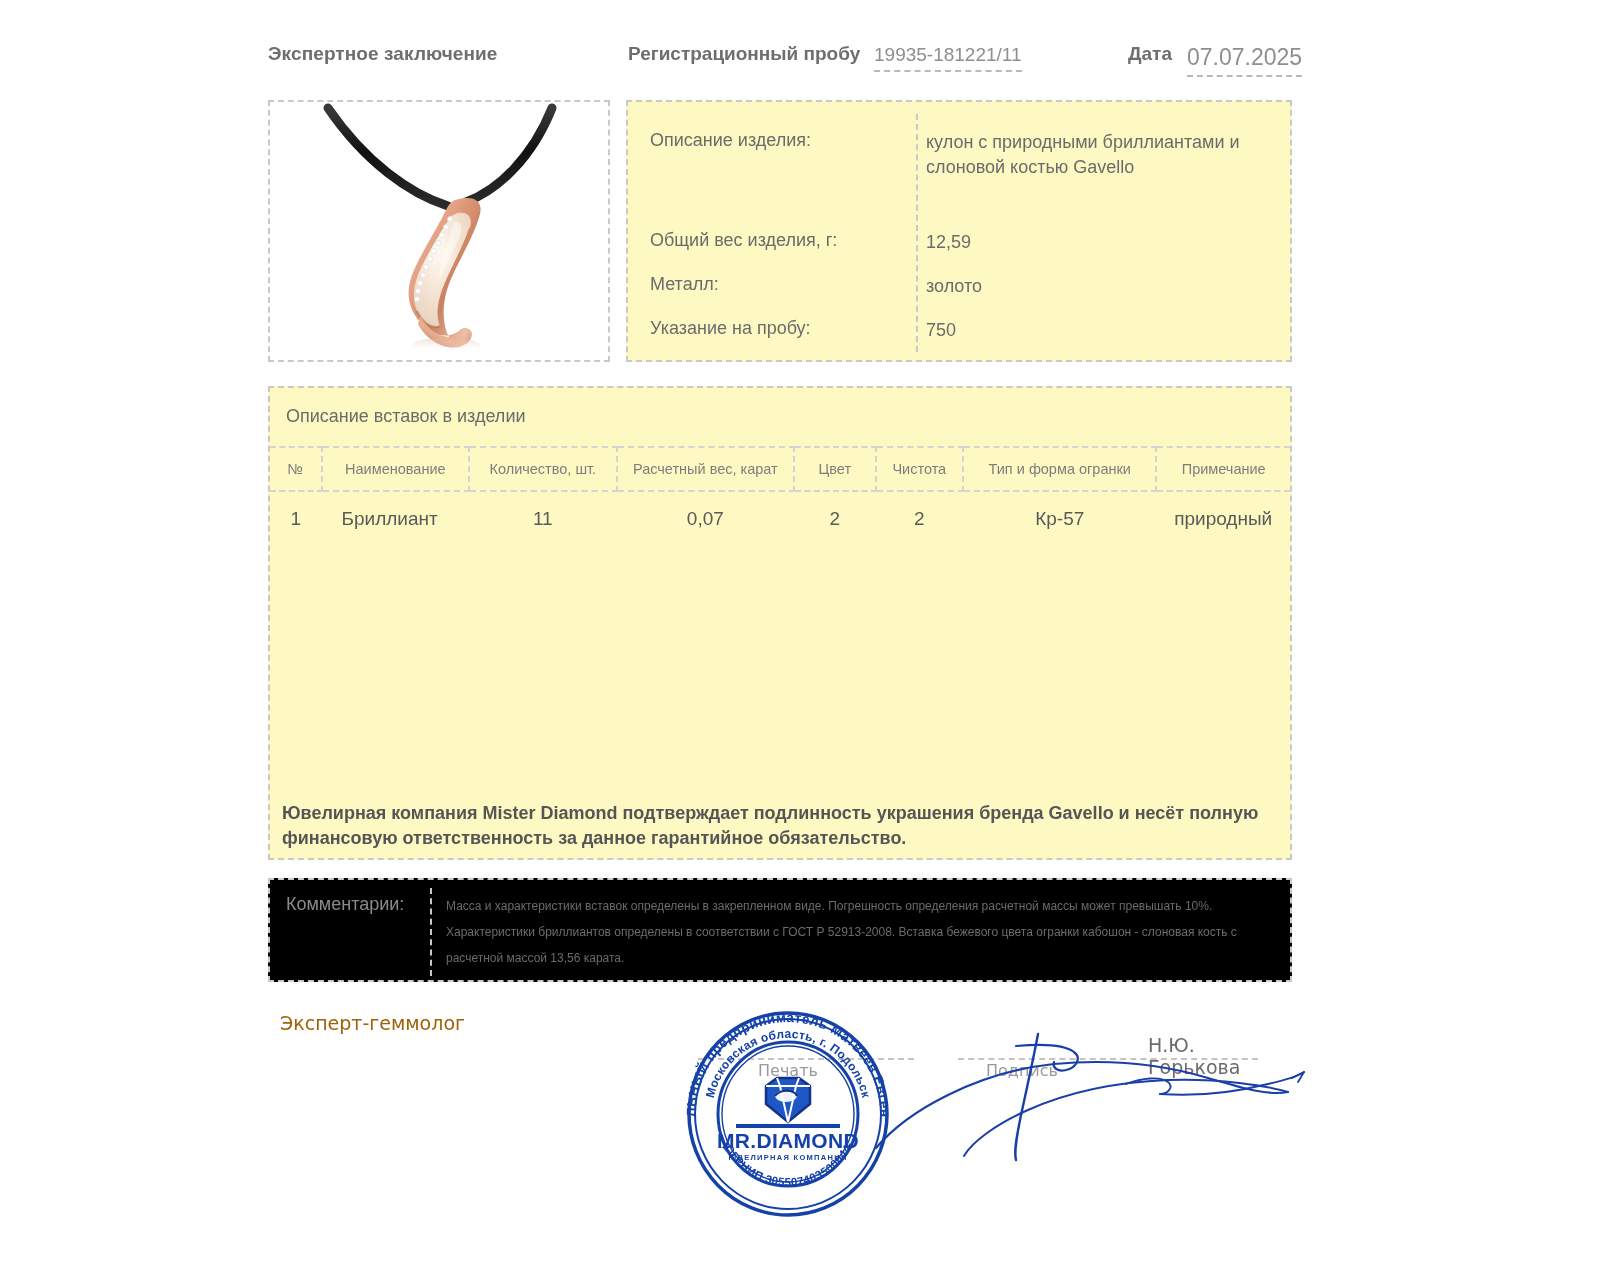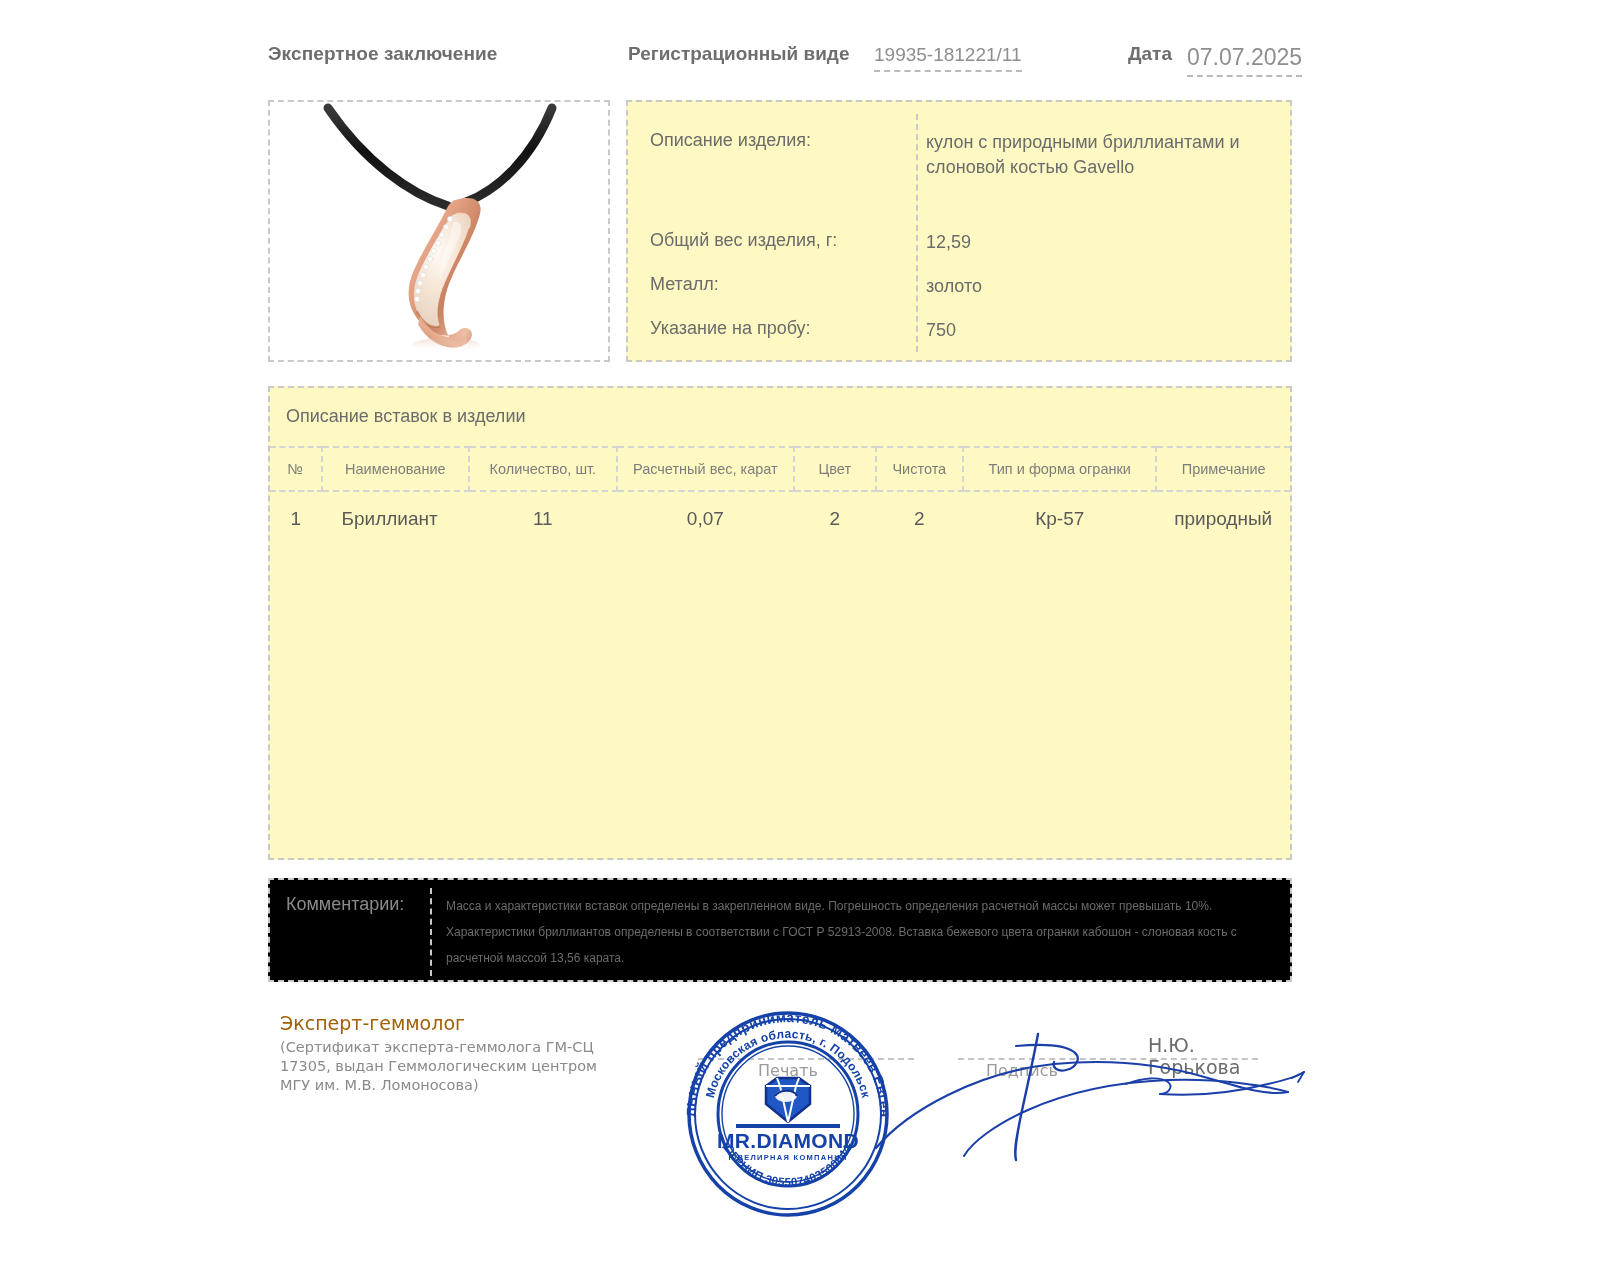--- a/index.html
+++ b/index.html
@@ -163,21 +163,21 @@
   .stamp { position:absolute; left:400px; top:-4px; width:240px; height:230px; }
   .signature { position:absolute; left:600px; top:0px; width:440px; height:200px; }
 </style>
 </head>
 <body>
 
 <div class="page">
 
   <div class="header">
     <div class="hdr-title">Экспертное заключение</div>
-    <div class="hdr-reg-label">Регистрационный виде</div>
+    <div class="hdr-reg-label">Регистрационный пробу</div>
     <div class="hdr-reg-value">19935-181221/11</div>
     <div class="hdr-date-label">Дата</div>
     <div class="hdr-date-value">07.07.2025</div>
   </div>
 
   <div class="top-row">
 
     <div class="photo-box">
       <div class="pendant-wrap">
         <svg width="338" height="258" viewBox="0 0 338 258">
@@ -307,30 +307,32 @@
           <td class="col-weight">0,07</td>
           <td class="col-color">2</td>
           <td class="col-clarity">2</td>
           <td class="col-cut">Кр-57</td>
           <td class="col-note">природный</td>
         </tr>
       </tbody>
     </table>
   </div>
 
+  <div class="guarantee">
+    <p>Ювелирная компания Mister Diamond подтверждает подлинность украшения бренда Gavello и несёт полную финансовую ответственность за данное гарантийное обязательство.</p>
+  </div>
 
   <div class="comments-box">
     <div class="comments-label">Комментарии:</div>
     <div class="comments-sep"></div>
     <div class="comments-text">Масса и характеристики вставок определены в закрепленном виде. Погрешность определения расчетной массы может превышать 10%. Характеристики бриллиантов определены в соответствии с ГОСТ Р 52913-2008. Вставка бежевого цвета огранки кабошон - слоновая кость с расчетной массой 13,56 карата.</div>
   </div>
 
   <div class="sign-zone">
     <div class="expert-title">Эксперт-геммолог</div>
-    <div class="expert-cert">(Сертификат эксперта-геммолога ГМ-СЦ 17305, выдан Геммологическим центром МГУ им. М.В. Ломоносова)</div>
 
     <div class="seal-line"></div>
     <div class="seal-caption">Печать</div>
 
     <div class="sign-line"></div>
     <div class="sign-caption">Подпись</div>
 
     <div class="expert-name">Н.Ю. Горькова</div>
 
     <div class="stamp">

